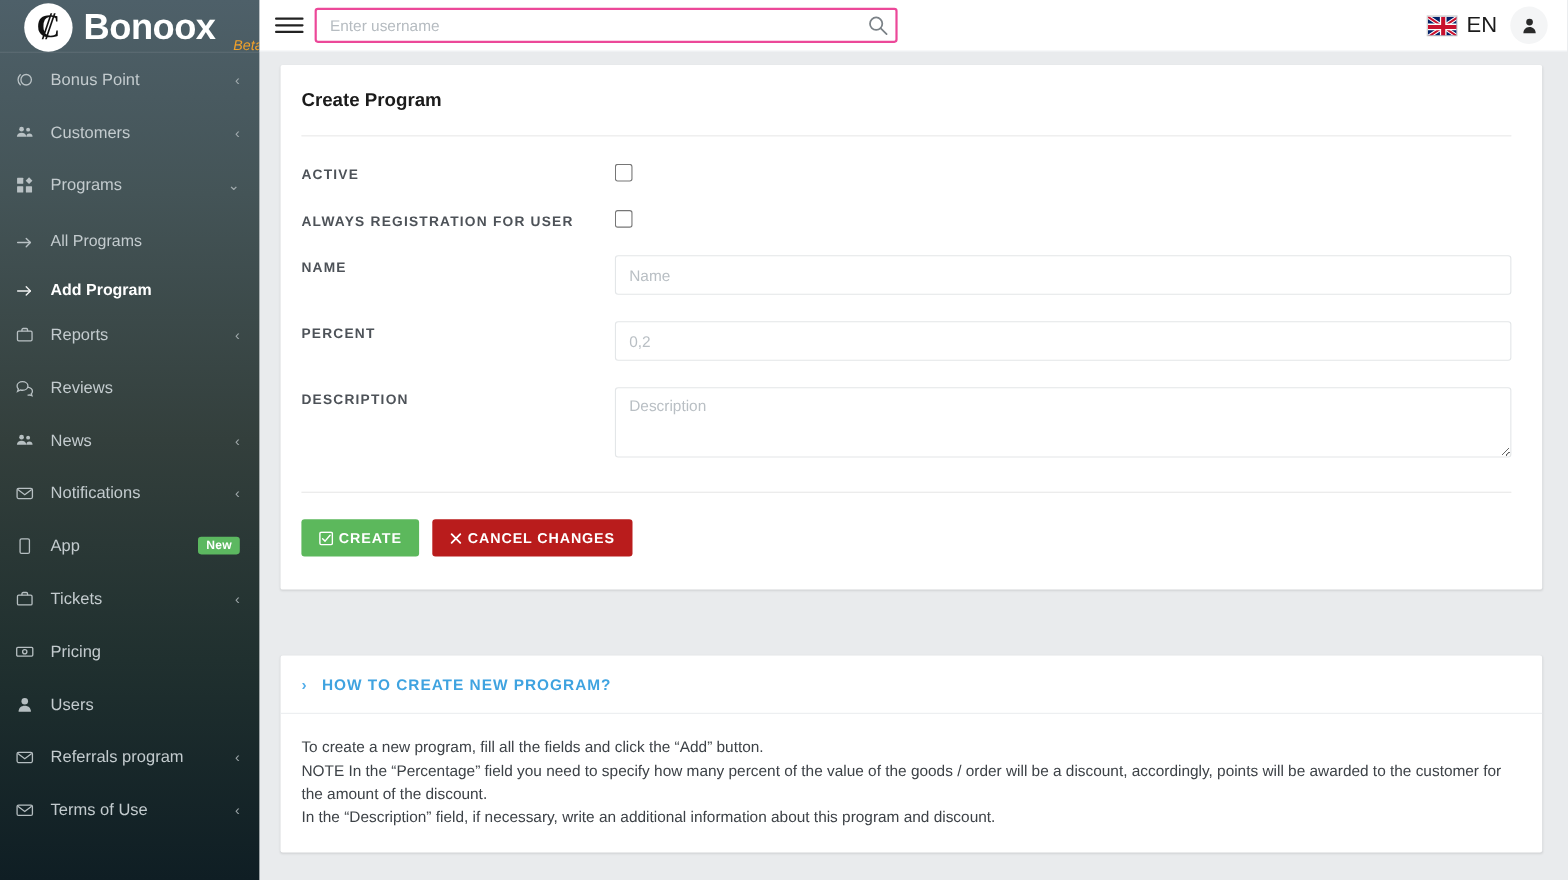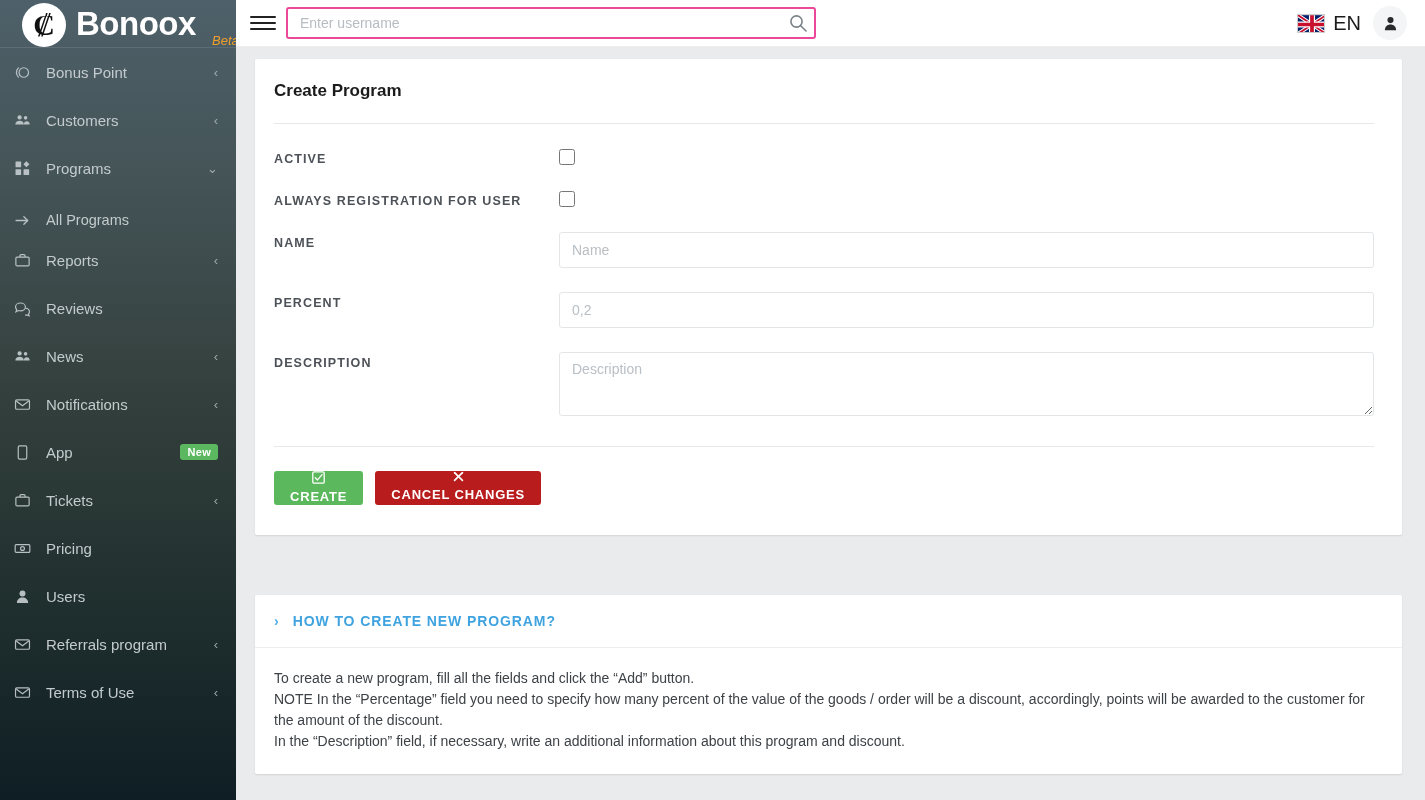--- a/index.html
+++ b/index.html
@@ -121,21 +121,20 @@
     padding: 8px 12px; font-size: 14px; color: #444; outline: none; resize: vertical;
     font-family: "Liberation Sans", sans-serif; background: #fff;
   }
   .txtarea::placeholder { color: #b9bfc4; }
   .btn-row { display: flex; gap: 12px; padding-top: 24px; }
   .btn {
     border: none; border-radius: 3px; color: #fff; cursor: pointer;
     font-size: 13px; font-weight: bold; letter-spacing: .8px;
     padding: 0 16px; height: 34px; display: flex; align-items: center; gap: 5px;
     font-family: "Liberation Sans", sans-serif;
-    flex-direction: column;
   }
   .btn-create { background: #5cb85c; }
   .btn-cancel { background: #b91c1c; }
 
   .help-card { margin-top: 60px; }
   .help-head {
     display: flex; align-items: center; gap: 14px;
     padding: 18px 19px; cursor: pointer; border-bottom: 1px solid #eceef0;
   }
   .help-chev { color: #53aeea; font-size: 14px; font-weight: bold; }
@@ -196,20 +195,29 @@
           <span class="chev">⌄</span>
         </div>
         <div class="nav-item sub">
           <span class="ic">
             <svg width="17" height="17" viewBox="0 0 20 20" fill="none" stroke="currentColor" stroke-width="1.5" stroke-linecap="round" stroke-linejoin="round">
               <line x1="2.4" y1="10" x2="16" y2="10"></line>
               <polyline points="11.6,5.6 16,10 11.6,14.4"></polyline>
             </svg>
           </span>
           <span class="lbl">All Programs</span>
+        </div>
+        <div class="nav-item sub active">
+          <span class="ic">
+            <svg width="17" height="17" viewBox="0 0 20 20" fill="none" stroke="currentColor" stroke-width="1.5" stroke-linecap="round" stroke-linejoin="round">
+              <line x1="2.4" y1="10" x2="16" y2="10"></line>
+              <polyline points="11.6,5.6 16,10 11.6,14.4"></polyline>
+            </svg>
+          </span>
+          <span class="lbl">Add Program</span>
         </div>
         <div class="nav-item">
           <span class="ic">
             <svg width="17" height="17" viewBox="0 0 20 20" fill="none" stroke="currentColor" stroke-width="1.4">
               <rect x="2.2" y="6" width="15.6" height="10.4" rx="1.4"></rect>
               <path d="M7,6 V4.4 a1.3,1.3 0 0 1 1.3,-1.3 h3.4 A1.3,1.3 0 0 1 13,4.4 V6"></path>
             </svg>
           </span>
           <span class="lbl">Reports</span>
           <span class="chev">‹</span>

